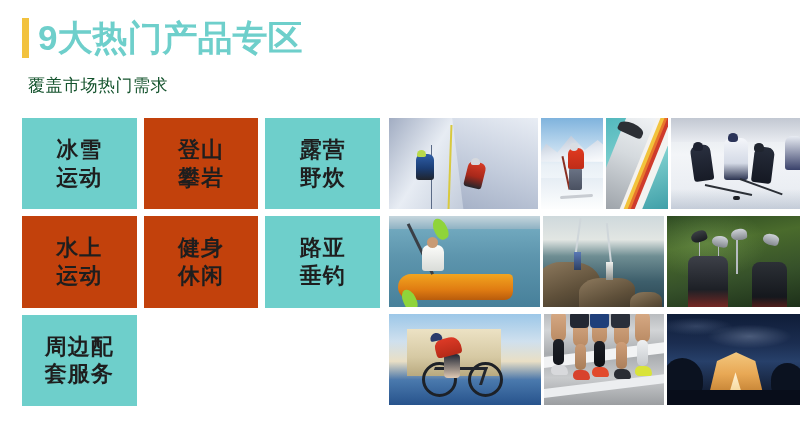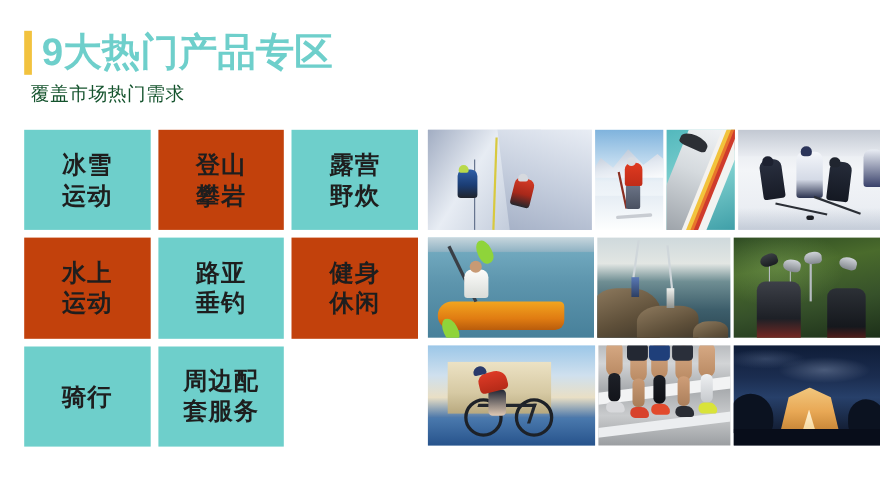--- a/index.html
+++ b/index.html
@@ -21,21 +21,20 @@
     left: 0;
     top: 0;
     width: 800px;
     height: 110px;
   }
   .title-row {
     position: absolute;
     left: 22px;
     top: 18px;
     display: flex;
-    margin-top: 10px;
   }
   .title-bar {
     width: 7px;
     height: 40px;
     background: #F2C23E;
     margin-right: 9px;
     flex: 0 0 auto;
   }
   .title-text {
     font-size: 35px;
@@ -642,35 +641,30 @@
       <span>露营</span>
       <span>野炊</span>
     </div>
   </div>
   <div class="cat-cell yellow">
     <div>
       <span>水上</span>
       <span>运动</span>
     </div>
   </div>
+  <div class="cat-cell yellow">
+    <div>
+      <span>健身</span>
+      <span>休闲</span>
+    </div>
+  </div>
   <div class="cat-cell teal">
     <div>
       <span>路亚</span>
       <span>垂钓</span>
-    </div>
-  </div>
-  <div class="cat-cell yellow">
-    <div>
-      <span>健身</span>
-      <span>休闲</span>
-    </div>
-  </div>
-  <div class="cat-cell teal">
-    <div>
-      <span>骑行</span>
     </div>
   </div>
   <div class="cat-cell teal">
     <div>
       <span>周边配</span>
       <span>套服务</span>
     </div>
   </div>
 </div>
 

